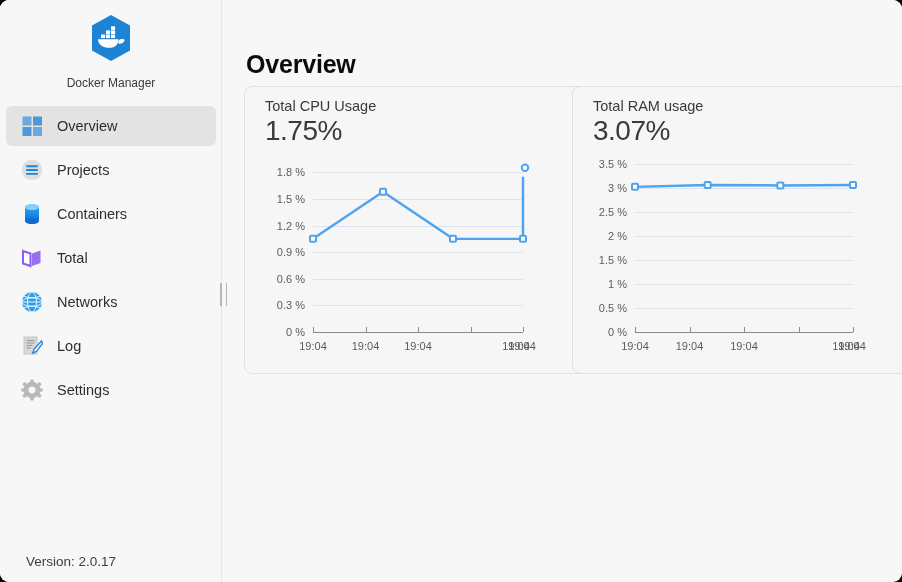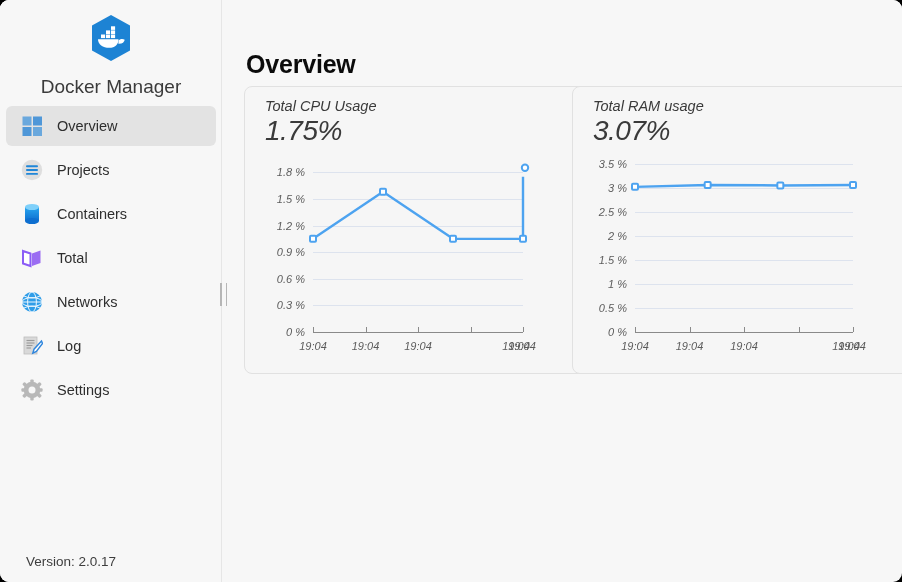--- a/index.html
+++ b/index.html
@@ -48,21 +48,21 @@
     border-right: 1px solid #e6e6e6;
   }
   .brand {
     position: absolute; left: 0; top: 12px;
     width: 222px;
     display: flex; flex-direction: column; align-items: center;
   }
   .brand-logo { width: 52px; height: 52px; }
   .brand-name {
     margin-top: 12px;
-    font-size: 19px; color: #3b3b3b;
+    font-size: 12px; color: #3b3b3b;
   }
   .navlist {
     position: absolute; left: 6px; top: 106px;
     width: 210px;
   }
   .navitem {
     display: flex; align-items: center;
     height: 40px;
     padding-left: 14px;
     border-radius: 6px;
@@ -103,21 +103,20 @@
     letter-spacing: -0.2px;
   }
 
   .card {
     position: absolute;
     top: 58px;
     width: 368px; height: 288px;
     background: #f6f6f6;
     border: 1px solid #e1e1e1;
     border-radius: 8px;
-    font-style: italic;
   }
   .card.cpu { left: 22px; }
   .card.ram { left: 350px; text-align: right; }
   .card-title {
     position: absolute; left: 20px; top: 11px;
     font-size: 14.5px; color: #3a3a3a;
   }
   .card-value {
     position: absolute; left: 20px; top: 28px;
     font-size: 28px; color: #3a3a3a;

